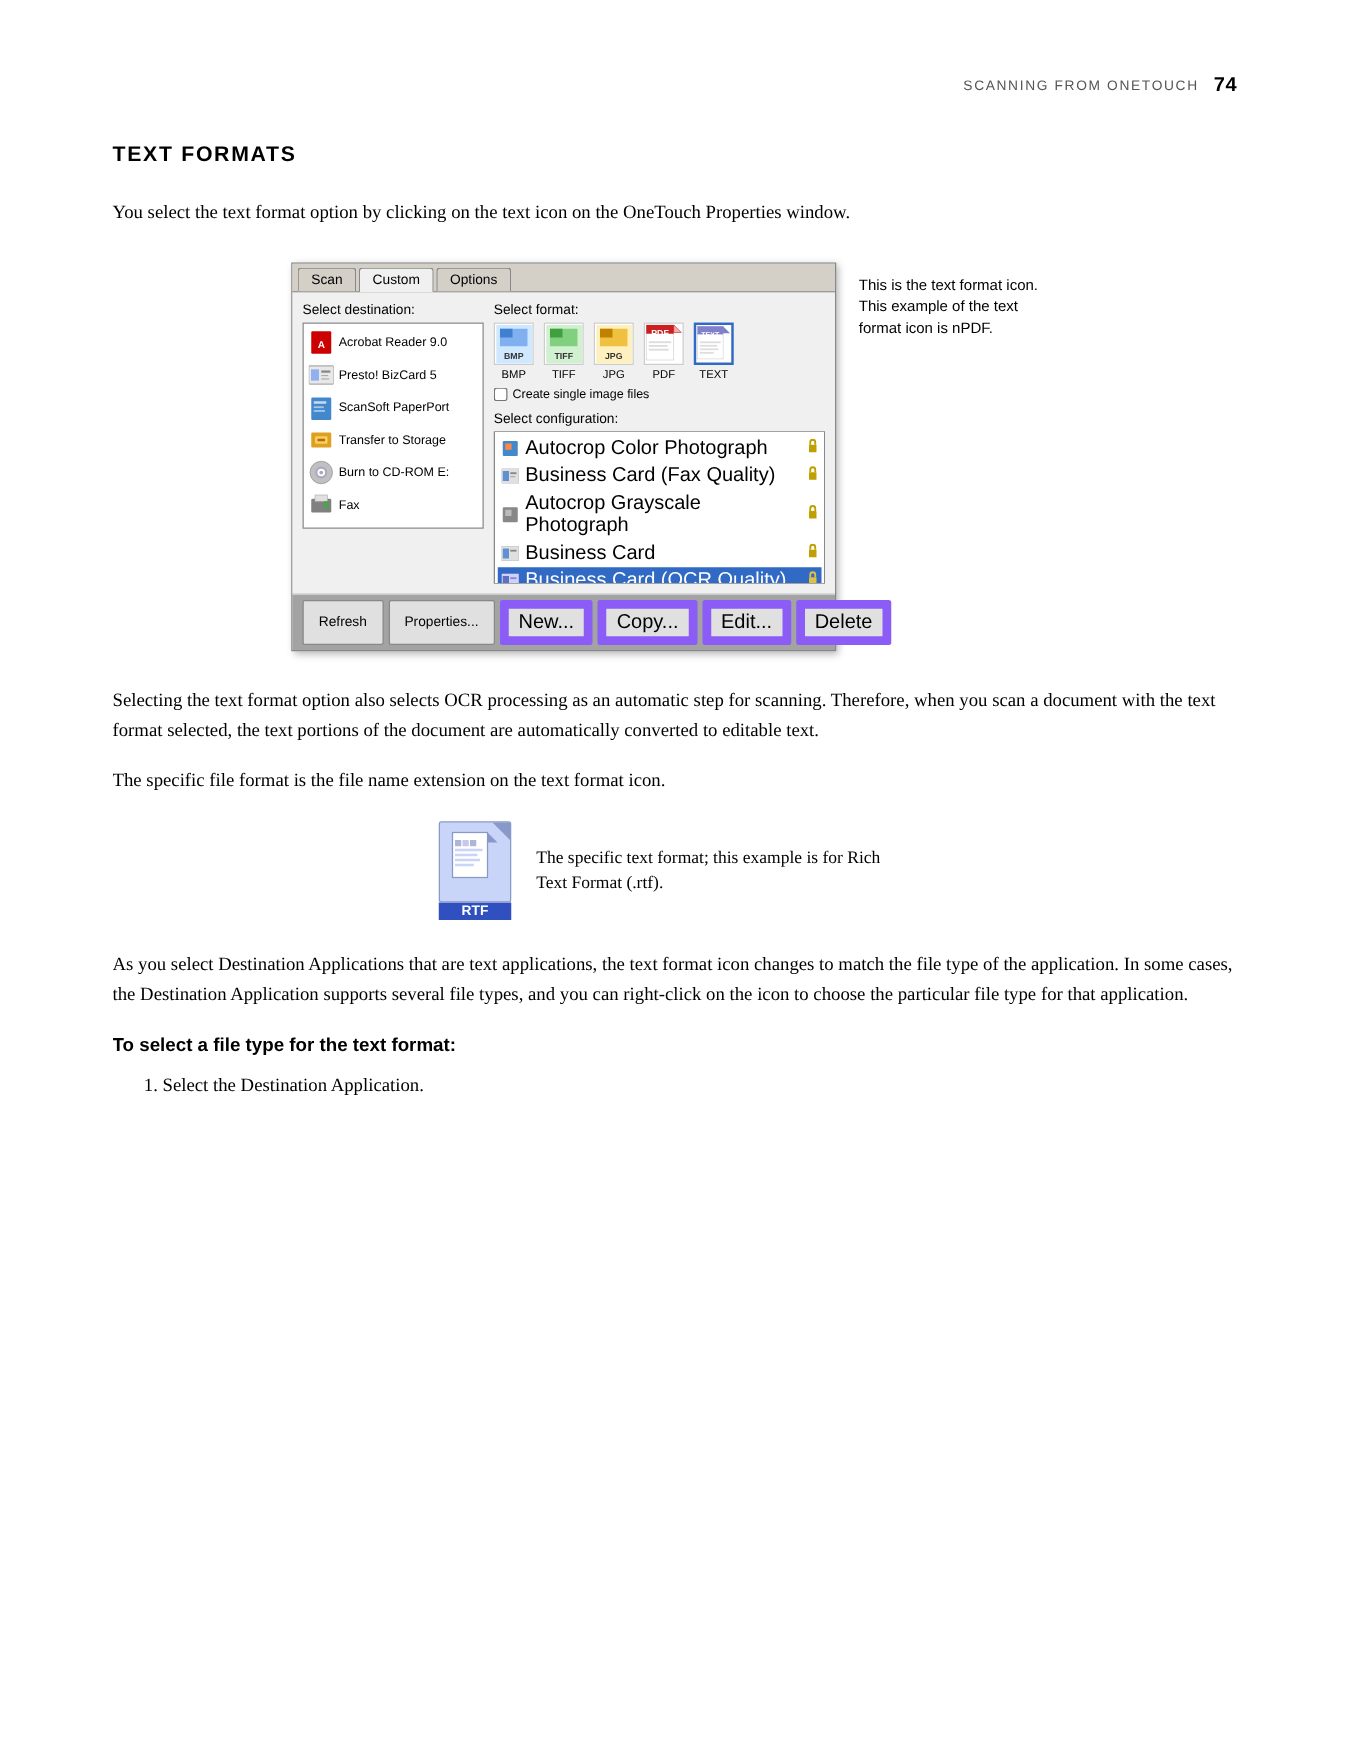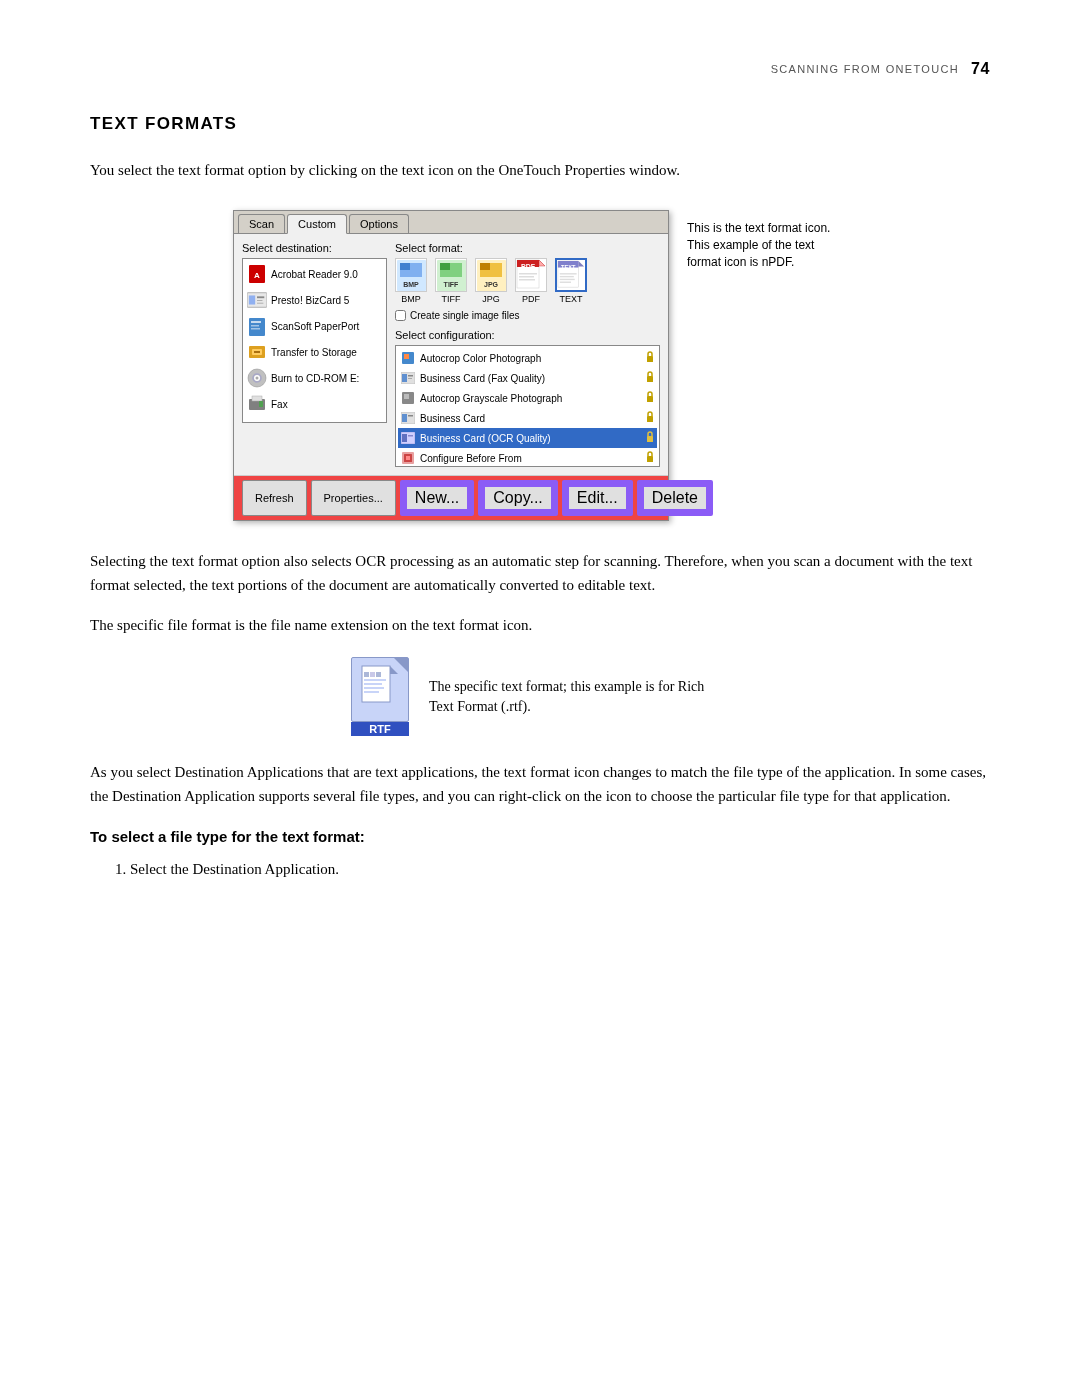--- a/index.html
+++ b/index.html
@@ -189,40 +189,40 @@
       height: 122px;
       overflow-y: auto;
       padding: 2px;
       margin-top: 4px;
     }
     .config-item {
       display: flex;
       align-items: center;
       gap: 4px;
       padding: 2px 2px;
-      font-size: 10px;
+      font-size: 16px;
       cursor: pointer;
     }
     .config-item.selected {
       background: #316ac5;
       color: white;
     }
     .config-icon {
       width: 16px;
       height: 16px;
       flex-shrink: 0;
       display: flex;
       align-items: center;
       justify-content: center;
     }
     .dialog-button-row {
       display: flex;
       gap: 4px;
       padding: 4px 8px;
-      background: #ef4444;
+      background: #a3a3a3;
       border-top: 1px solid #ccc;
       justify-content: space-between;
     }
     .dialog-button-row-right {
       display: flex;
       gap: 4px;
     }
     .dlg-btn {
       padding: 2px 12px;
       border: 1px solid #888;

